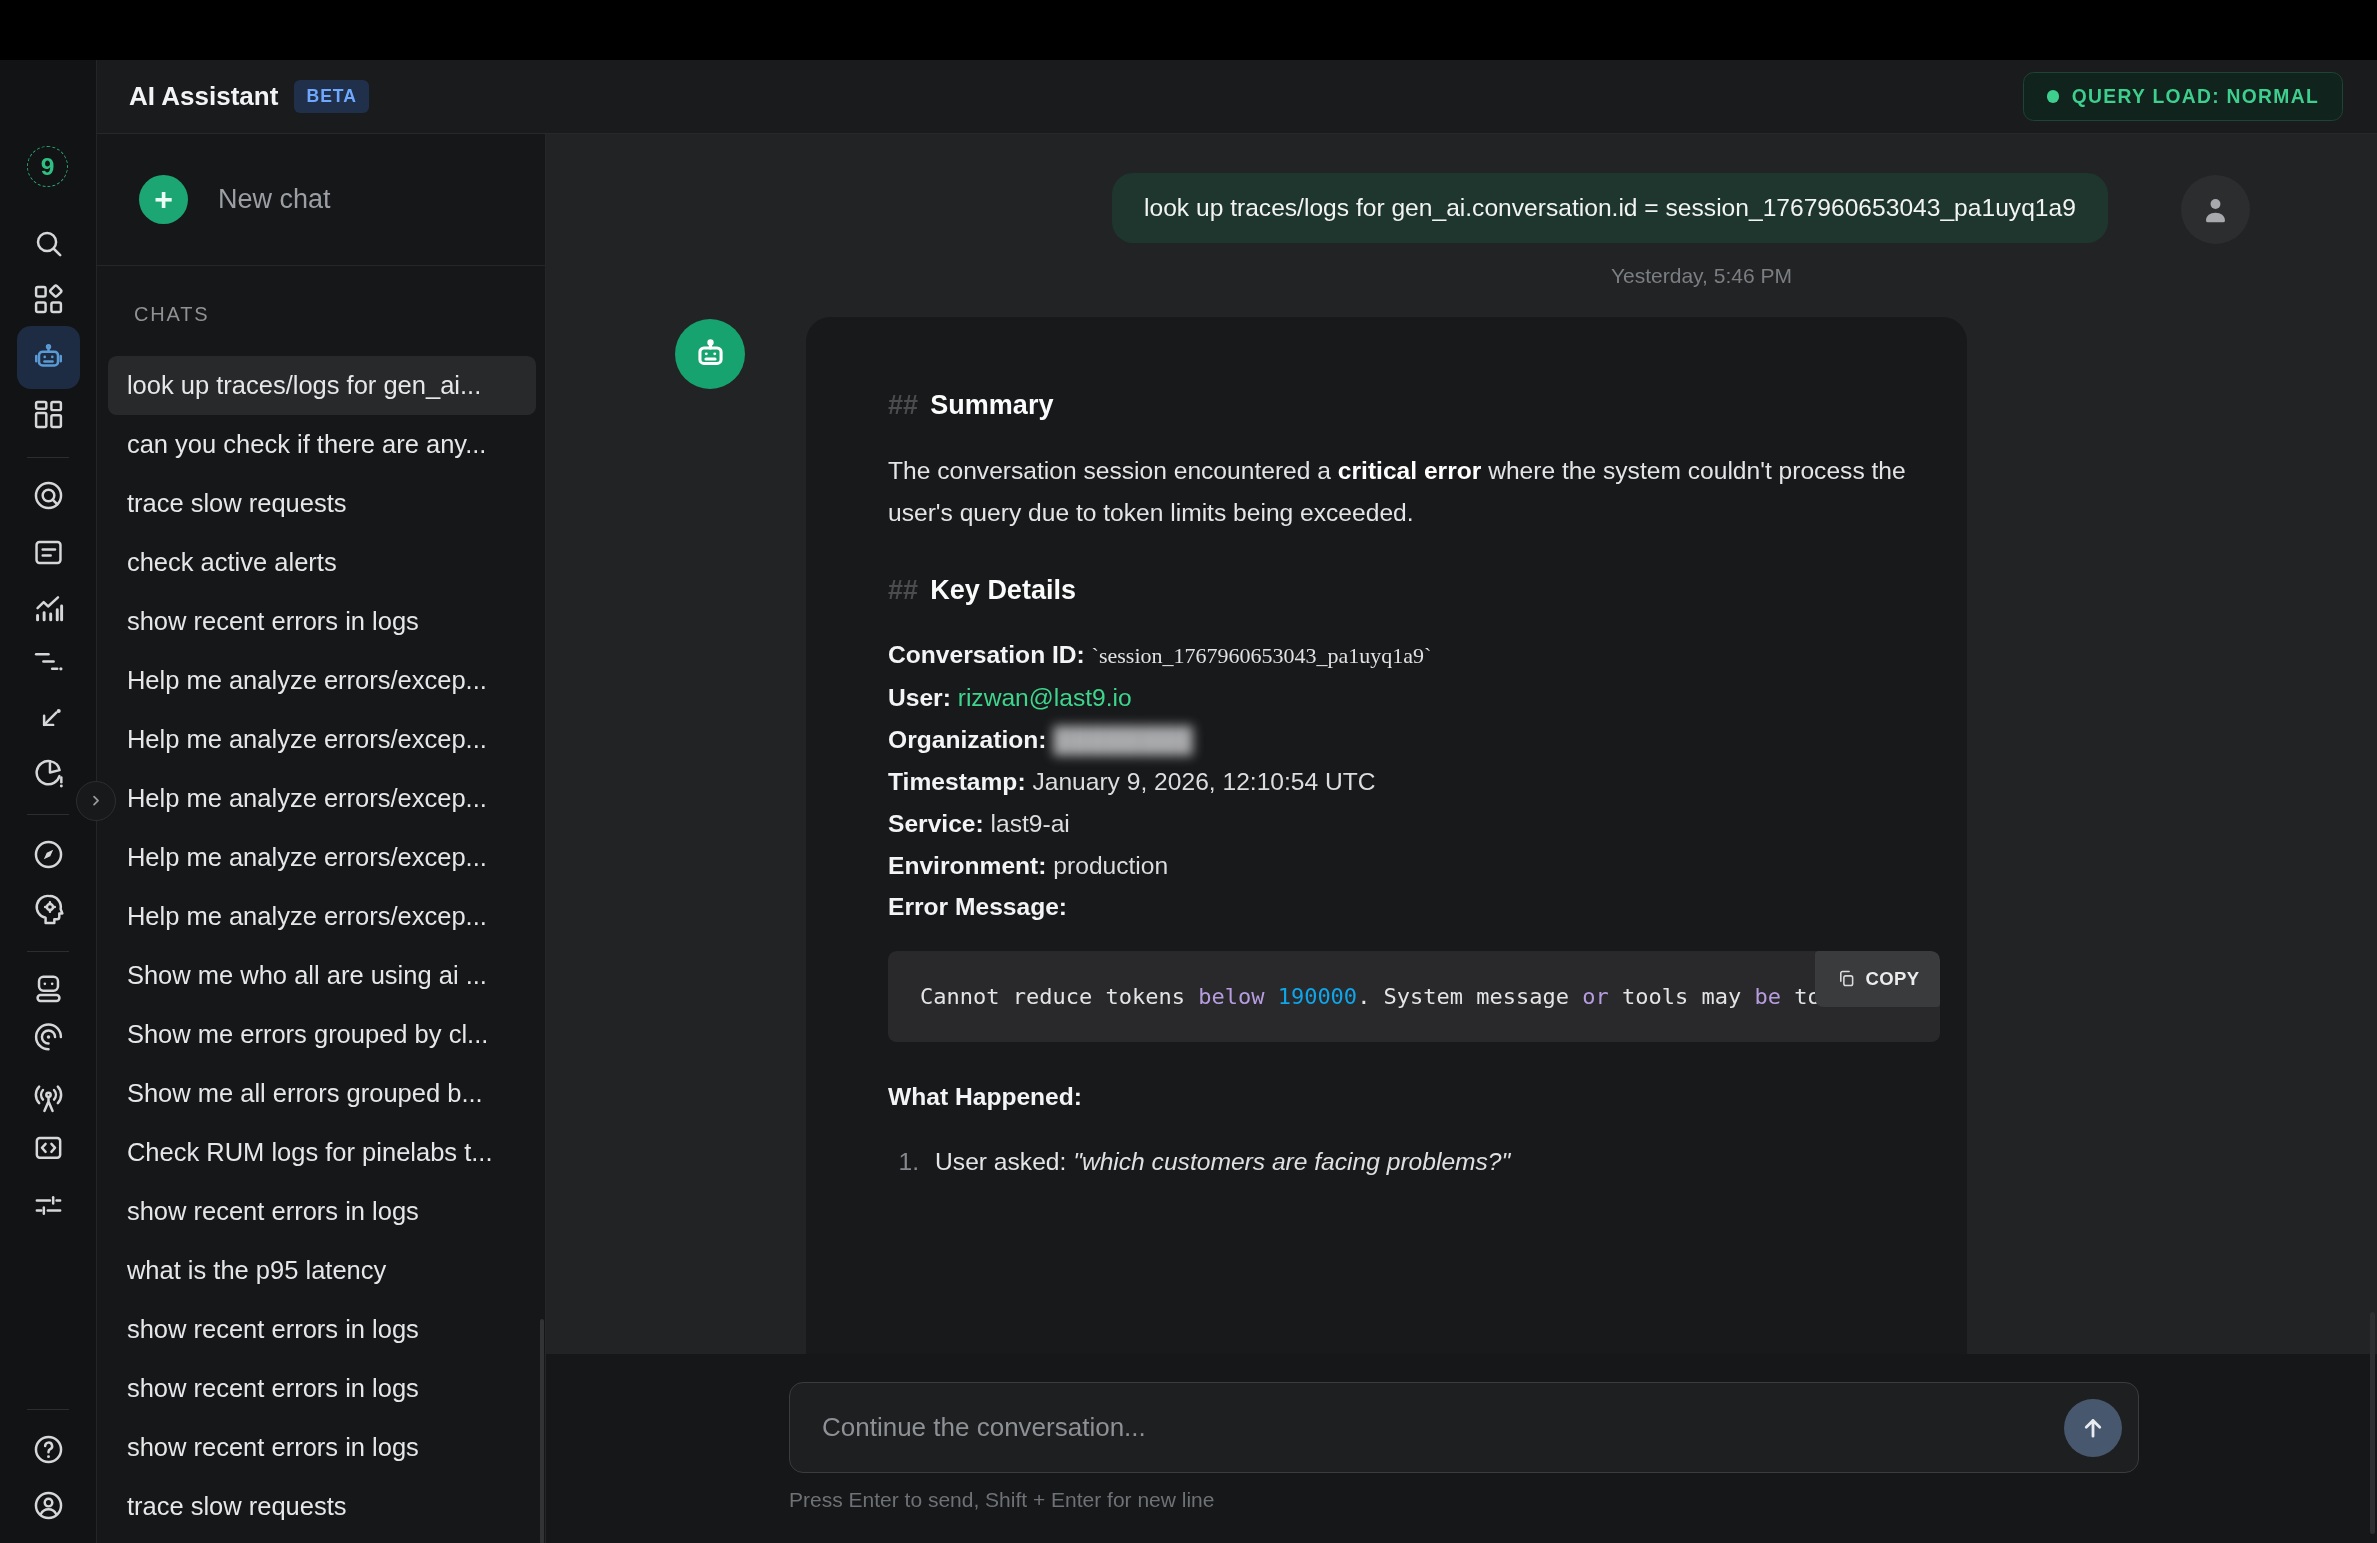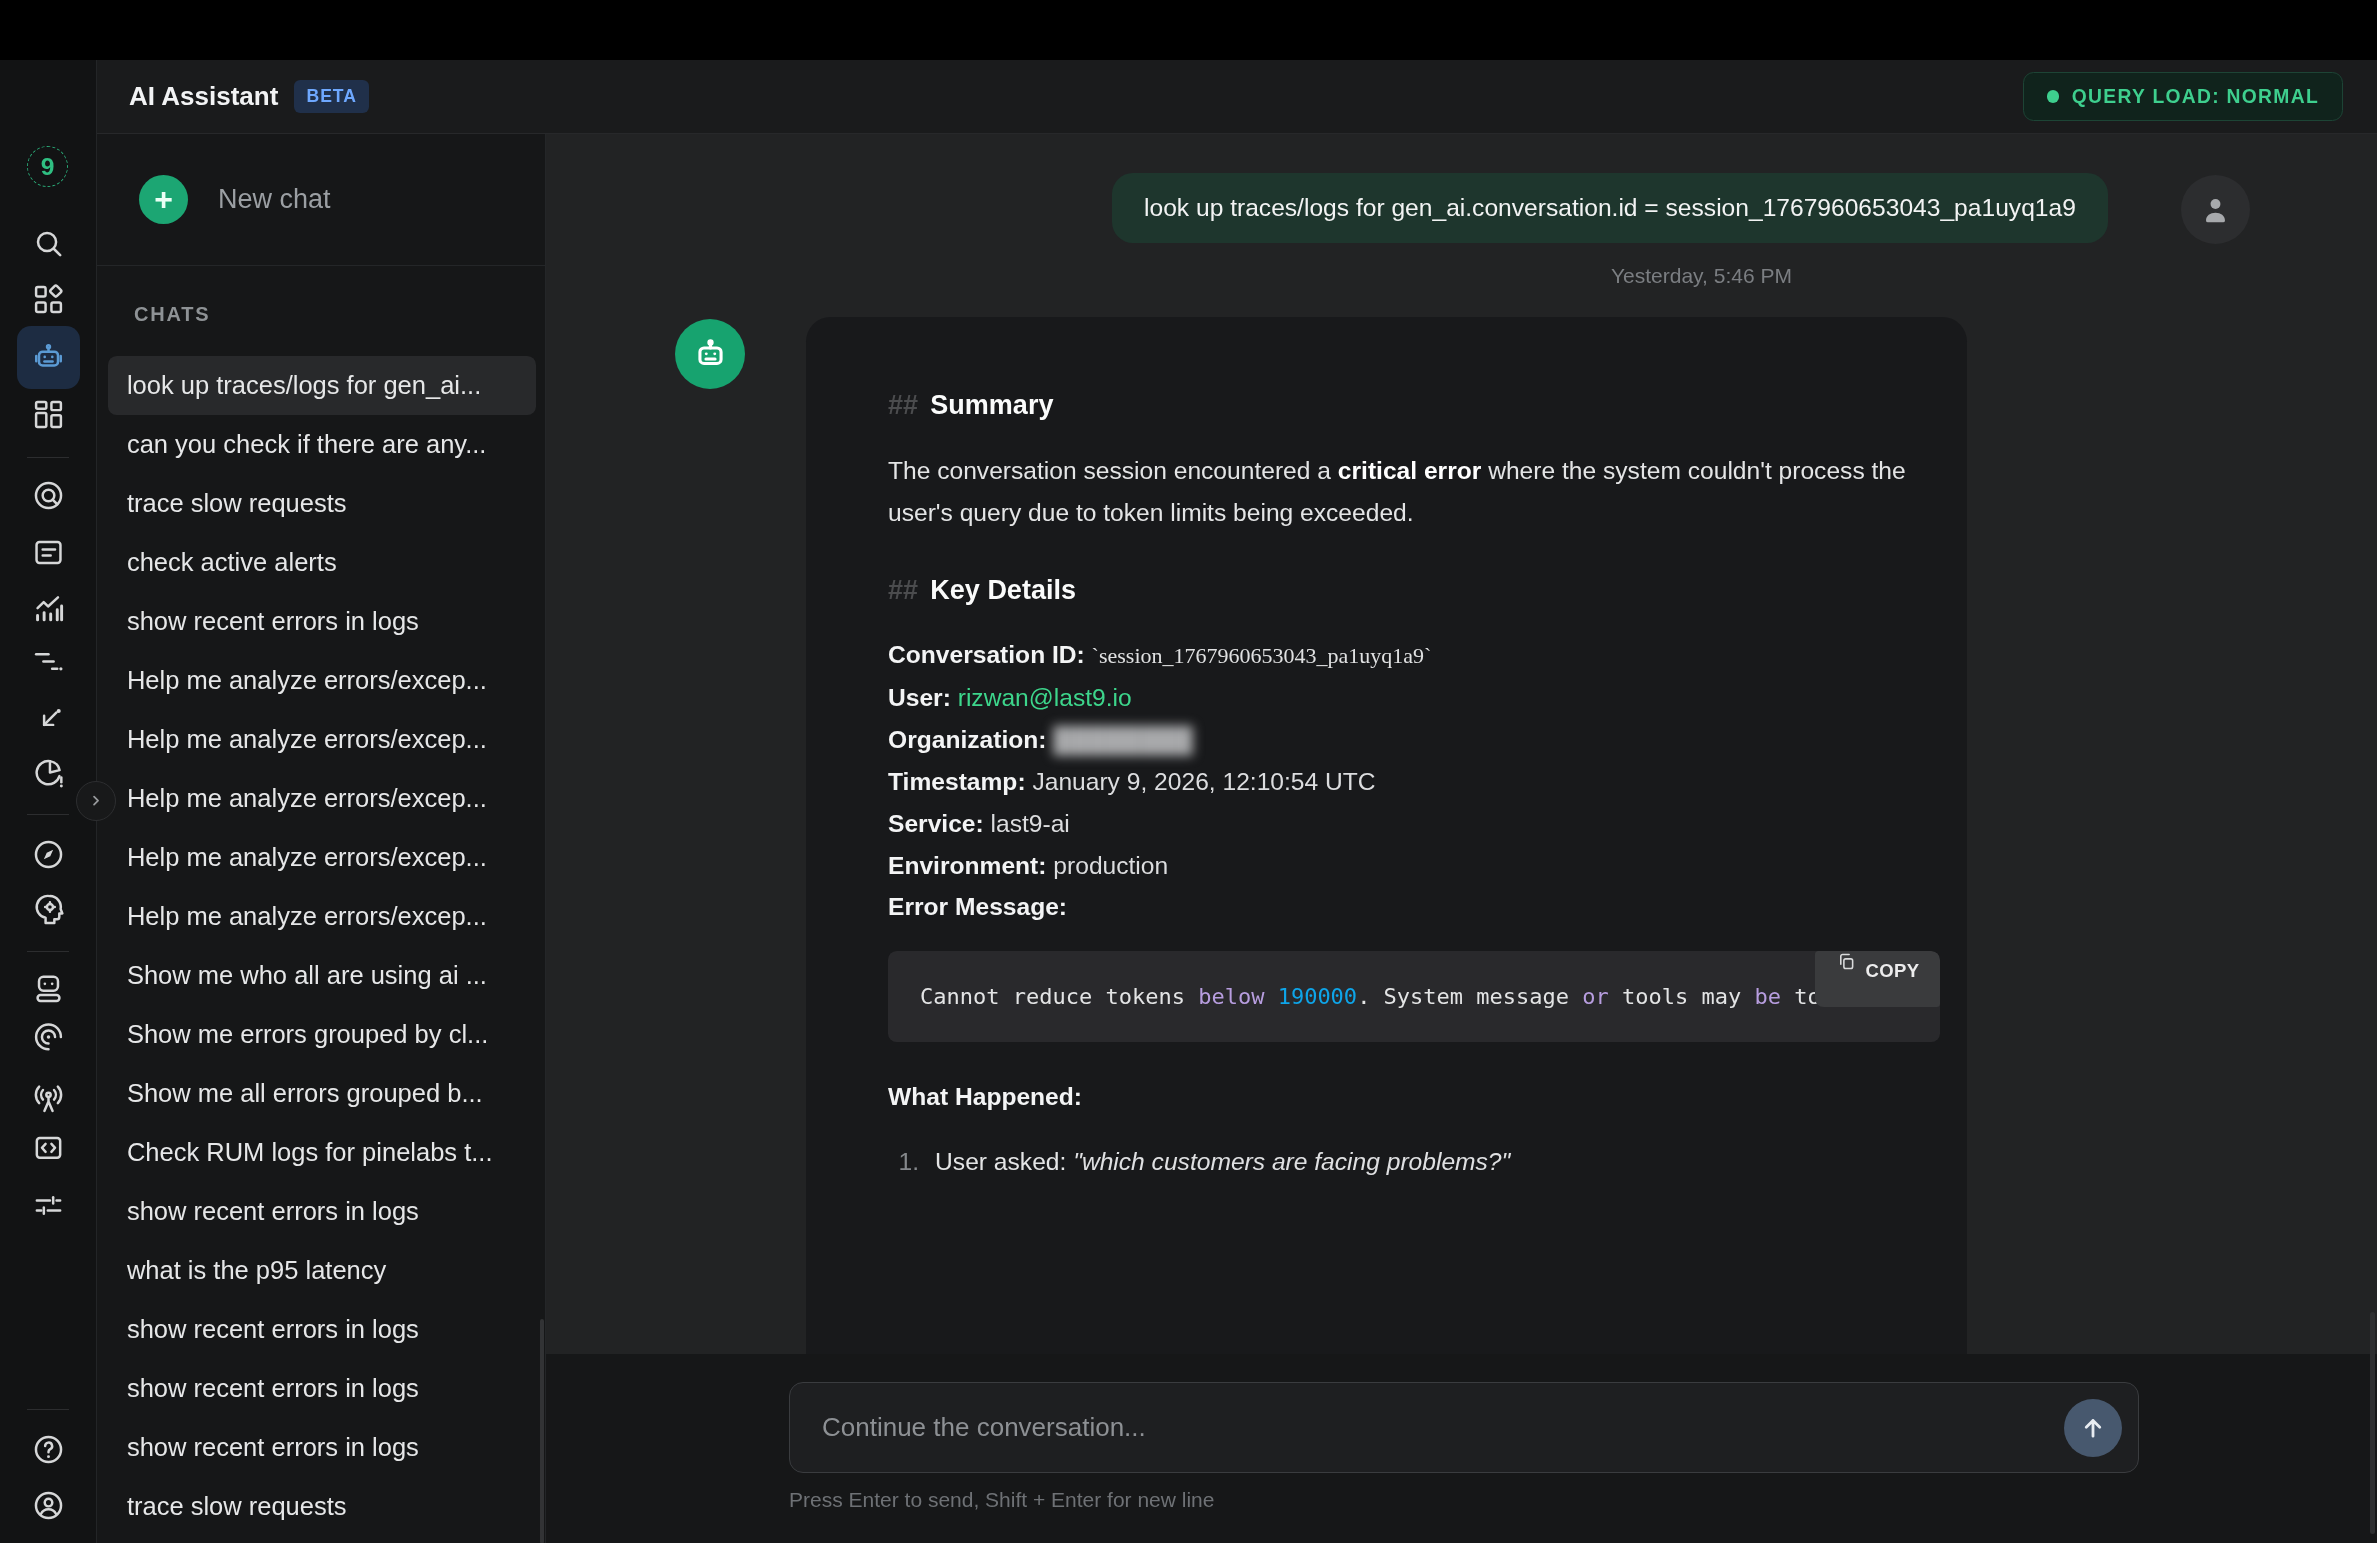--- a/index.html
+++ b/index.html
@@ -19,21 +19,21 @@
   #header{left:97px;top:60px;width:2281px;height:74px;background:#1a1b1c;border-bottom:0.9px solid #27282a;box-sizing:border-box;display:flex;align-items:center;padding:0 35px 0 32px}
   #hdr-title{font-size:26px;font-weight:bold;color:#f2f3f4}
   #beta{margin-left:16px;background:#20304a;color:#6ea8ff;font-size:17.6px;font-weight:bold;letter-spacing:0.9px;padding:6.2px 12.3px;border-radius:6.2px}
   #qload{margin-left:auto;display:flex;align-items:center;gap:12.3px;border:0.9px solid #1d4435;background:#10231c;color:#3ecf8e;font-size:19.3px;font-weight:bold;letter-spacing:1.3px;padding:12.3px 23px;border-radius:10.6px}
   #qload .dot{width:12.3px;height:12.3px;border-radius:50%;background:#3ecf8e}
   
   #sidebar{left:97px;top:134px;width:449px;height:1410px;background:#161718;border-right:0.9px solid #242628;box-sizing:border-box}
   #newchat{position:absolute;left:0;top:0;width:449px;height:132px;border-bottom:0.9px solid #242628;box-sizing:border-box;display:flex;align-items:center;padding-left:42px;gap:30px;cursor:pointer}
   #newchat .plus{width:49px;height:49px;border-radius:50%;background:#1ca673;color:#eafff5;font-size:32px;display:flex;align-items:center;justify-content:center;font-weight:bold}
   #newchat .lbl{font-size:27px;color:#9b9fa3}
-  #chats-h{position:absolute;left:37px;top:169px;font-size:20px;font-weight:bold;letter-spacing:1.8px;color:#8e9295}
+  #chats-h{position:absolute;left:37px;top:169px;font-size:20px;font-weight:normal;letter-spacing:1.8px;color:#8e9295}
   #chatlist{position:absolute;left:10.6px;top:222px;width:428px}
   .chat-item{height:59px;line-height:59px;padding:0 19.3px;font-size:25.5px;color:#e6e7e8;white-space:nowrap;overflow:hidden;text-overflow:ellipsis;border-radius:8.8px;cursor:pointer}
   .chat-item.active{background:#28292b}
   #sb-scroll{left:540px;top:1319px;width:4.4px;height:225px;background:#323335;border-radius:2.6px}
   #collapse{left:76px;top:781px;width:40px;height:40px;border-radius:50%;background:#18191a;border:0.9px solid #2d2e30;box-sizing:border-box;display:flex;align-items:center;justify-content:center;cursor:pointer;z-index:5}
   #collapse svg{width:19.3px;height:19.3px;stroke:#97999c;fill:none;stroke-width:2.2;stroke-linecap:round;stroke-linejoin:round}
   
   #chat{left:546px;top:134px;width:1831px;height:1220px;background:#222324;overflow:hidden}
   #bubble{position:absolute;left:566px;top:39px;max-width:1143px;background:#1e362d;border-radius:21px;padding:21px 32px;font-size:24.6px;color:#f2f3f3;white-space:nowrap}
   #u-avatar{position:absolute;left:1635px;top:41px;width:69px;height:69px;border-radius:50%;background:#2c2d2f;display:flex;align-items:center;justify-content:center}
@@ -51,21 +51,21 @@
   .dl-row .dl{font-weight:bold;color:#f3f4f5}
   .dl-row .dv{color:#dcdddf}
   .dl-row.code .dv{font-family:Liberation Serif, serif;font-size:22px;color:#e0e1e2}
   .dl-row.link .dv{color:#3dd68c}
   .dl-row.blurred .dv{filter:blur(5.3px);color:#a9aaac}
   #h-err{margin-top:40px}
   #errmsg-lbl{font-weight:bold;color:#f3f4f5;margin-bottom:24.6px}
   #codeblock{position:relative;width:1052px;height:91px;background:#29292c;border-radius:8.8px;margin-bottom:35px;display:flex;align-items:center;padding-left:32px;box-sizing:border-box;overflow:hidden;white-space:nowrap;font-family:"DejaVu Sans Mono",monospace;font-size:22px;color:#e3e4e5}
   #codeblock .purple{color:#b79ddf}
   #codeblock .red{color:#0ea5e9}
-  #copybtn{position:absolute;right:0;top:0;width:125px;height:56px;background:#3a3b3d;border-radius:3.5px 8.8px 3.5px 8.8px;display:flex;align-items:flex-start;justify-content:center;gap:8.8px;cursor:pointer;font-family:"Liberation Sans",sans-serif}
+  #copybtn{position:absolute;right:0;top:0;width:125px;height:56px;background:#3a3b3d;border-radius:3.5px 8.8px 3.5px 8.8px;display:flex;align-items:center;justify-content:center;gap:8.8px;cursor:pointer;font-family:"Liberation Sans",sans-serif}
   #copybtn svg{width:21px;height:21px;stroke:#d9dadb;fill:none;stroke-width:1.8;stroke-linecap:round;stroke-linejoin:round}
   #copybtn .cl{font-size:18.5px;font-weight:bold;color:#ececed;letter-spacing:0.4px}
   #wh-lbl{font-weight:bold;color:#f3f4f5;margin-bottom:26px}
   .wh-item{display:flex;gap:16px;padding-left:10.6px}
   .wh-item .num{color:#85888c}
   .wh-item .q{font-style:italic;color:#dfe0e2}
   
   #footer{left:546px;top:1354px;width:1831px;height:190px;background:#161718}
   #inputbox{position:absolute;left:243px;top:28px;width:1350px;height:91px;background:#1e1f21;border:1.3px solid #3a3c3f;border-radius:14px;box-sizing:border-box;display:flex;align-items:center}
   #inputbox input{flex:1;background:transparent;border:none;outline:none;color:#e6e7e8;font-size:26px;font-family:"Liberation Sans",sans-serif;padding:0 106px 0 32px}

